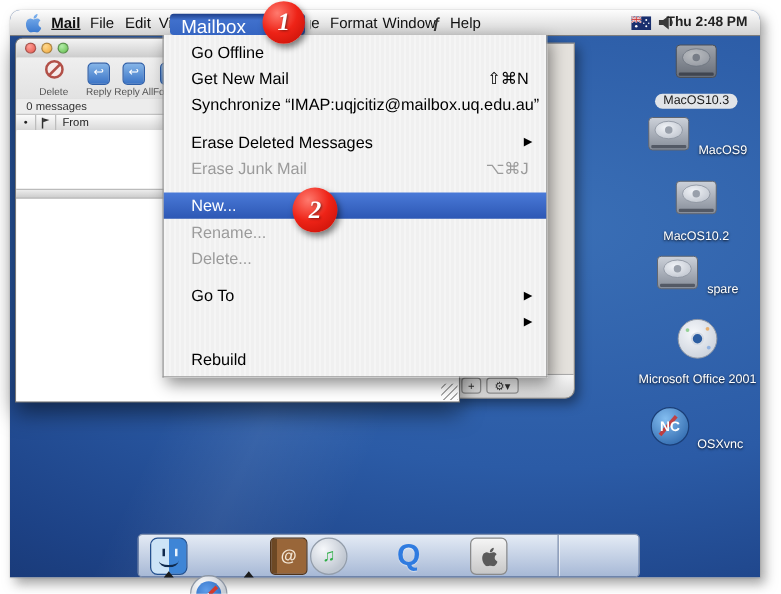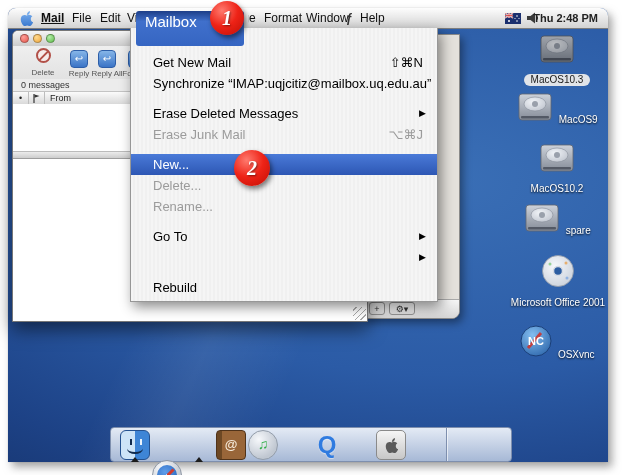--- a/index.html
+++ b/index.html
@@ -20,21 +20,21 @@
     font-size:12px;color:#101010;z-index:50;}
   .mb-item{position:absolute;top:0;line-height:20px;white-space:nowrap;}
   .mb-bold{font-weight:bold;text-decoration:underline;}
   .mb-clip{position:absolute;top:0;width:9px;height:20px;overflow:hidden;}
   .mb-clip span{display:inline-block;line-height:20px;margin-left:-41px;}
   .mb-icon{position:absolute;}
   .mb-clock{position:absolute;top:0;right:10px;line-height:20px;font-size:11px;font-weight:bold;color:#222;}
   .mb-script{font-weight:bold;color:#333;}
 
   
-  .callout{position:absolute;left:128px;top:3px;width:108px;height:35px;z-index:60;
+  .callout{position:absolute;left:128px;top:3px;width:108px;height:17px;z-index:60;
     background:linear-gradient(180deg,#1d3e88 0%,#4070cc 30%,#3565c2 100%);
     border-radius:3px;color:#fff;font-size:15px;line-height:21px;padding-left:9px;box-sizing:border-box;}
   .badge{position:absolute;border-radius:50%;z-index:70;
     background:radial-gradient(circle at 35% 28%, #ff7a6e 0%, #ee2317 48%, #c00e04 100%);
     box-shadow:2px 3px 5px rgba(0,0,0,.5);
     color:#fff;font:italic bold 20px "Liberation Serif",serif;
     display:flex;align-items:center;justify-content:center;text-shadow:1px 1px 2px rgba(0,0,0,.45);}
   .badge1{left:202px;top:-7px;width:34px;height:34px;}
   .badge2{left:226px;top:142px;width:36px;height:36px;}
 
@@ -324,22 +324,22 @@
     <div class="mi">
       <span>Erase Deleted Messages</span>
       <span class="arrow">▶</span>
     </div>
     <div class="mi dis">
       <span>Erase Junk Mail</span>
       <span class="sc">⌥⌘J</span>
     </div>
     <div class="msep"></div>
     <div class="mi hl">New...</div>
+    <div class="mi dis">Rename...</div>
     <div class="mi dis">Delete...</div>
-    <div class="mi dis">Rename...</div>
     <div class="msep"></div>
     <div class="mi">
       <span>Go To</span>
       <span class="arrow">▶</span>
     </div>
     <div class="mi">
       <span class="arrow">▶</span>
     </div>
     <div class="msep"></div>
     <div class="mi">Rebuild</div>

